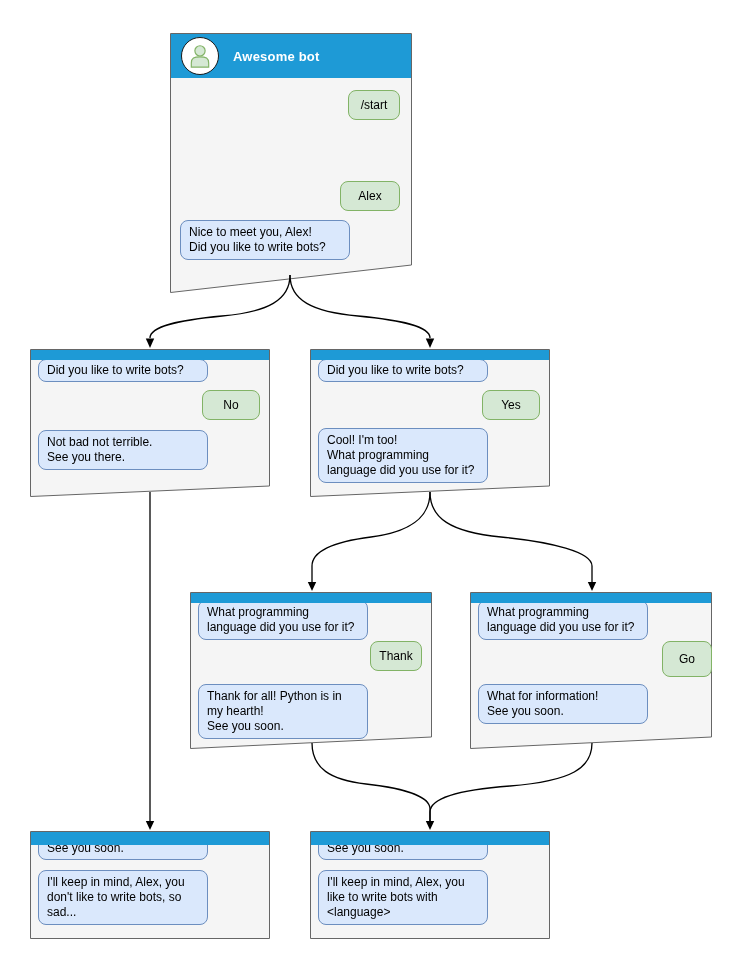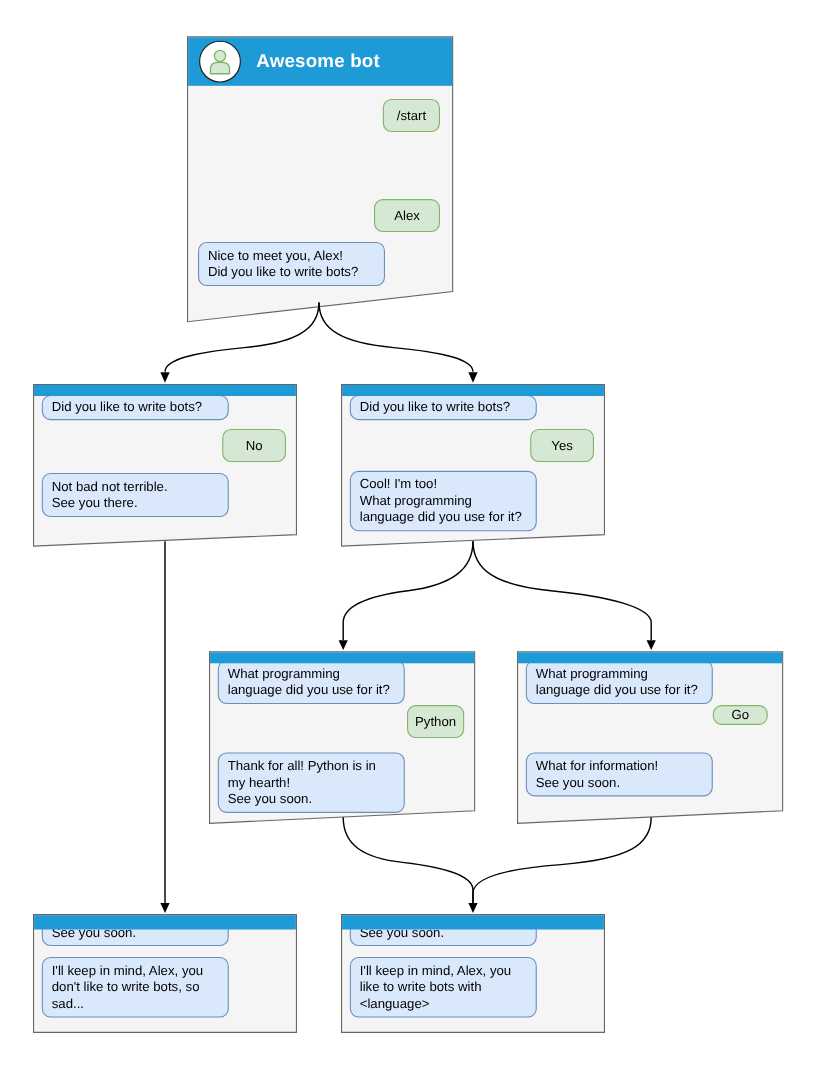--- a/index.html
+++ b/index.html
@@ -8,21 +8,21 @@
     font-family:"Liberation Sans",sans-serif;color:#000;overflow:hidden;
   }
   .window{position:absolute;}
   .win-shape{position:absolute;left:0;top:0;overflow:visible;}
   .win-shape polygon{fill:var(--window_fill);stroke:var(--window_border);stroke-width:1;}
   .win-strip{position:absolute;left:1px;right:1px;top:1px;background:var(--header_blue);z-index:3;}
   .win-header{
     position:absolute;left:1px;right:1px;top:1px;height:44px;background:var(--header_blue);
     display:flex;align-items:center;z-index:3;
   }
-  .win-title{font-weight:bold;font-size:17px;color:#fff;margin-left:62px;letter-spacing:.2px;}
+  .win-title{font-weight:bold;font-size:13px;color:#fff;margin-left:62px;letter-spacing:.2px;}
   .avatar{
     position:absolute;left:10px;top:3px;width:38px;height:38px;background:#fff;
     border:1.5px solid #1a1a1a;border-radius:50%;box-sizing:border-box;
     display:flex;align-items:center;justify-content:center;
   }
   .bubble{
     position:absolute;font-size:12px;line-height:15px;border-radius:8px;
     border:1px solid;white-space:pre-line;z-index:2;
   }
   .bubble.in{background:var(--bubble_in_fill);border-color:var(--bubble_in_border);padding:4px 8px;}
@@ -83,34 +83,34 @@
 language did you use for it?</div>
   </div>
 
   <div class="window" style="left:190px;top:592px;width:242px;height:157px">
     <svg class="win-shape" width="242" height="157">
       <polygon points="0.5,0.5 241.5,0.5 241.5,145 0.5,156.5"></polygon>
     </svg>
     <div class="win-strip" style="height:10px"></div>
     <div class="bubble in" style="left:8px;top:8px;width:152px">What programming
 language did you use for it?</div>
-    <div class="bubble out" style="right:10px;top:49px;width:52px;height:30px">Python</div>
+    <div class="bubble out" style="right:10px;top:49px;width:52px;height:30px">Thank</div>
     <div class="bubble in" style="left:8px;top:92px;width:152px">Thank for all! Python is in
 my hearth!
 See you soon.</div>
   </div>
 
   <div class="window" style="left:470px;top:592px;width:242px;height:157px">
     <svg class="win-shape" width="242" height="157">
       <polygon points="0.5,0.5 241.5,0.5 241.5,145 0.5,156.5"></polygon>
     </svg>
     <div class="win-strip" style="height:10px"></div>
     <div class="bubble in" style="left:8px;top:8px;width:152px">What programming
 language did you use for it?</div>
-    <div class="bubble out" style="right:14px;top:49px;width:50px;height:18px">Go</div>
+    <div class="bubble out" style="right:0;top:49px;width:50px;height:36px">Go</div>
     <div class="bubble in" style="left:8px;top:92px;width:152px">What for information!
 See you soon.</div>
   </div>
 
   <div class="window" style="left:30px;top:831px;width:240px;height:108px">
     <svg class="win-shape" width="240" height="108">
       <polygon points="0.5,0.5 239.5,0.5 239.5,107.5 0.5,107.5"></polygon>
     </svg>
     <div class="win-strip" style="height:13px"></div>
     <div class="bubble in single under" style="left:8px;top:6px;width:152px">See you soon.</div>

